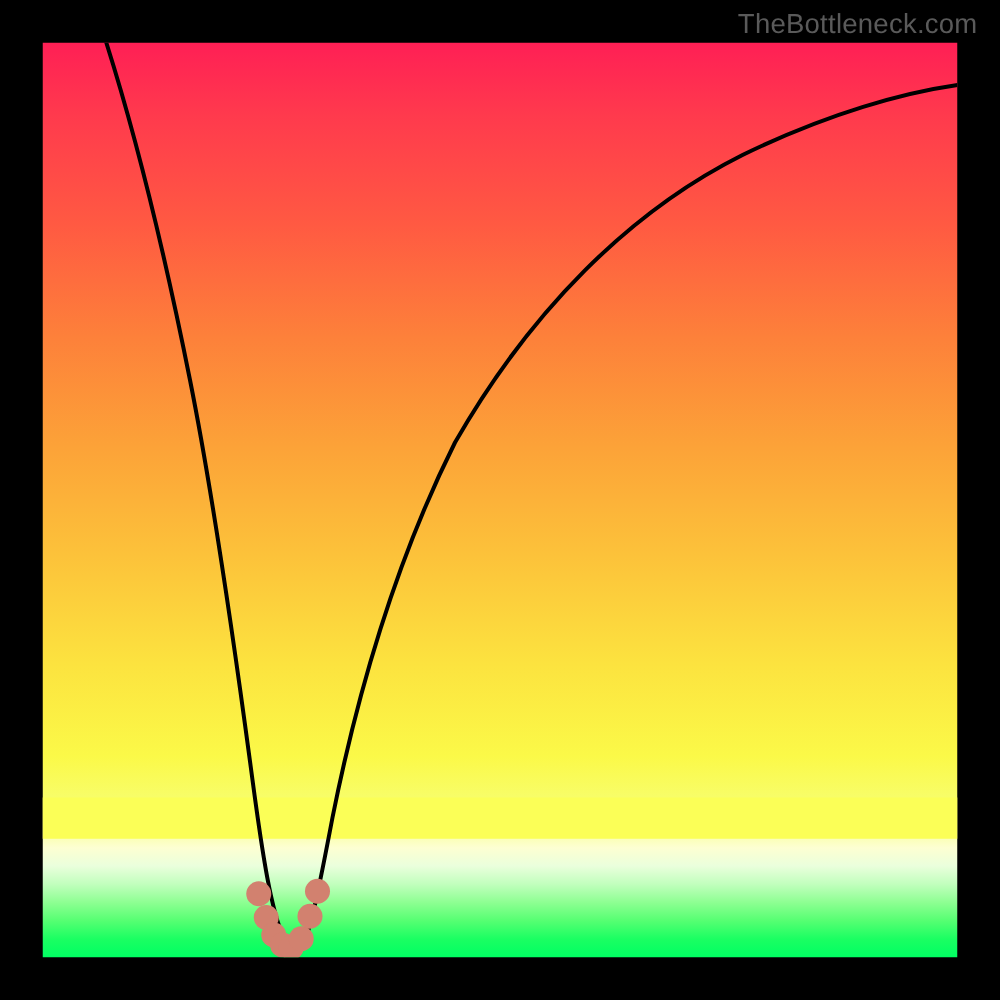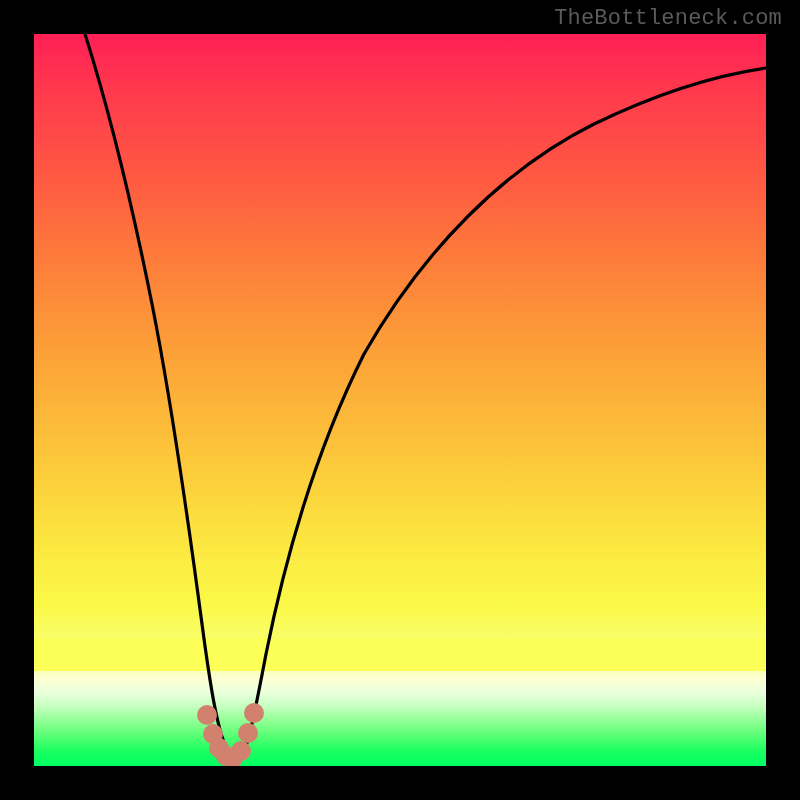--- a/index.html
+++ b/index.html
@@ -63,21 +63,20 @@
   }
   .watermark {
     position: absolute;
     top: 6px;
     right: 18px;
     color: #5a5a5a;
     font-size: 22px;
     font-weight: 500;
     letter-spacing: 0.2px;
     user-select: none;
-    font-family: Liberation Mono, monospace;
   }
   svg.curve {
     position: absolute;
     left: 0;
     top: 0;
     width: 100%;
     height: 100%;
   }
 </style>
 </head>

